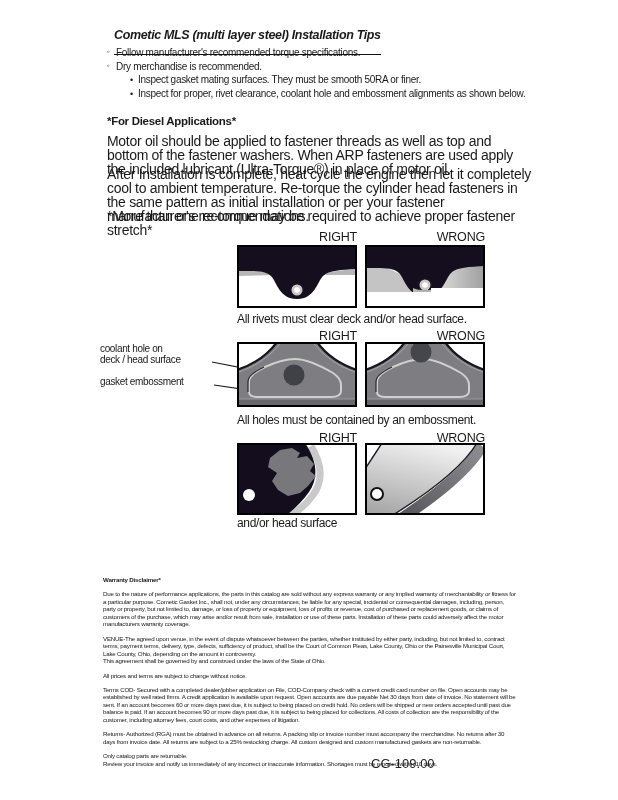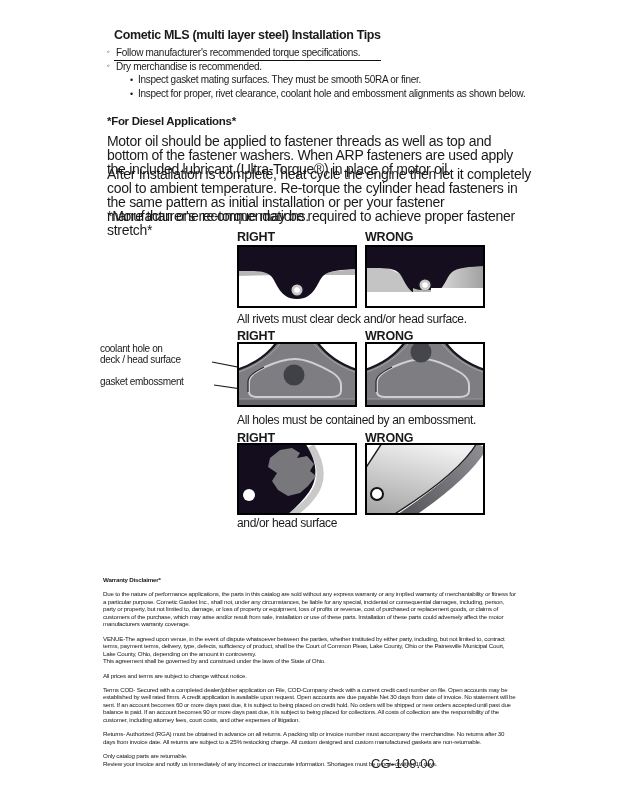--- a/index.html
+++ b/index.html
@@ -3,29 +3,29 @@
 <meta charset="utf-8">
 <style>
   html,body{margin:0;padding:0}
   body{
     width:618px;height:800px;background:#ffffff;position:relative;overflow:hidden;
     font-family:"Liberation Sans", sans-serif;color:#1a1a1a;
   }
   .abs{position:absolute}
   .title{
     font-weight:bold;font-size:12.5px;letter-spacing:-0.35px;
-    border-bottom:1.8px solid #111;padding-bottom:18px;display:inline-block;
+    border-bottom:1.8px solid #111;padding-bottom:12px;display:inline-block;font-style:italic;
   }
   .bullets{font-size:10px;letter-spacing:-0.3px;line-height:13.4px;width:440px}
   .b-mark{display:inline-block;width:9px;font-size:7.5px;vertical-align:1.5px}
   .s-mark{display:inline-block;width:8px;font-size:9px}
   .sub{margin-left:23px}
   .h-bold{font-weight:bold;font-size:11.5px;letter-spacing:-0.3px}
   .body-text{font-size:14px;letter-spacing:-0.3px;line-height:14px;width:424px}
-  .dlabel{font-weight:bold;font-size:12.5px;letter-spacing:-0.2px;width:120px;text-align:left}
+  .dlabel{font-weight:normal;font-size:12.5px;letter-spacing:-0.2px;width:120px;text-align:right}
   .caption{font-weight:normal;font-size:12px;letter-spacing:-0.35px}
   .anno{font-size:10px;letter-spacing:-0.35px;line-height:10.5px;width:112px}
   .panel{position:absolute}
   .panel svg{display:block}
   .legal{font-size:6.2px;letter-spacing:-0.22px;line-height:7.45px;width:414px}
   .legal p{margin:0 0 7px 0}
   .legal p.tight{margin-bottom:0}
   .legal .lh{font-weight:bold;margin:0 0 7px 0}
   .code{font-size:13px;color:#222}
 </style>

